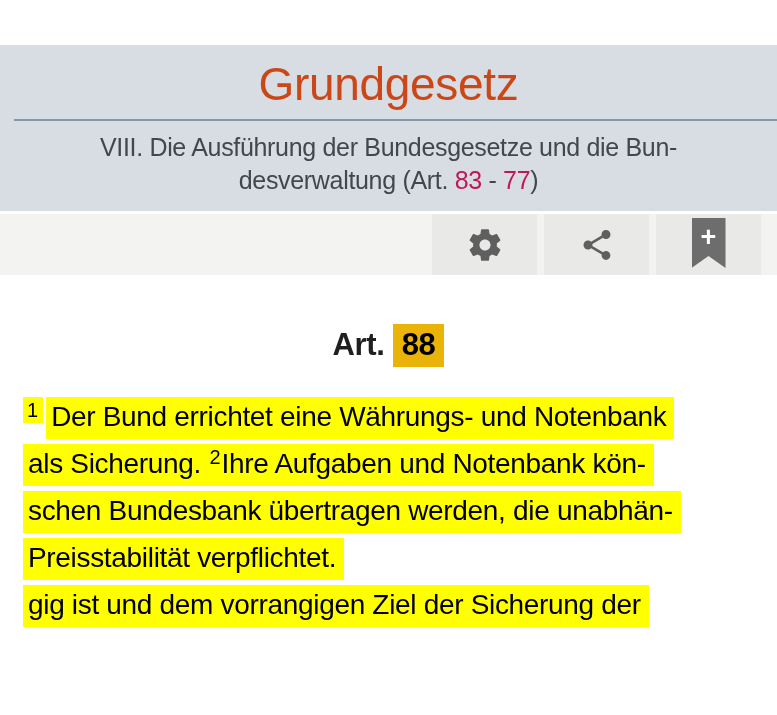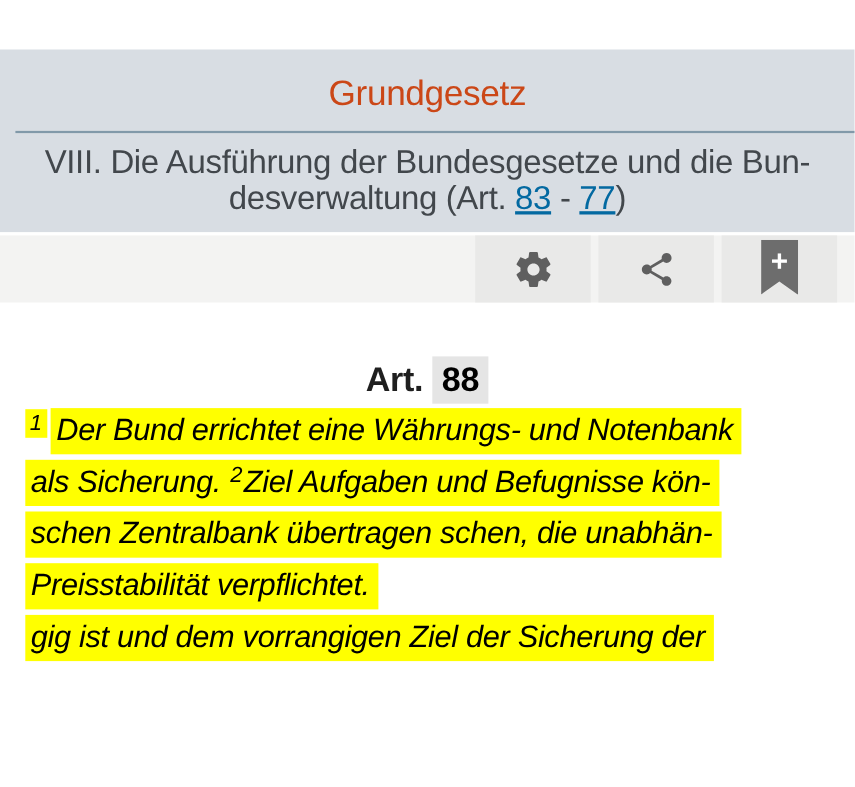--- a/index.html
+++ b/index.html
@@ -3,46 +3,46 @@
 <meta charset="utf-8">
 <style>
   * { margin:0; padding:0; box-sizing:border-box; }
   html,body { width:777px; height:715px; background:#ffffff; overflow:hidden; }
   body { font-family:"Liberation Sans","DejaVu Sans",sans-serif; letter-spacing:-0.02em; }
 
   .top-spacer { height:45px; background:#ffffff; }
 
   
   .header { background:#d8dde3; padding-top:13px; padding-bottom:14px; text-align:center; }
-  .app-title { font-size:32px; line-height:52px; color:#cb4717; font-weight:400; }
+  .app-title { font-size:46px; line-height:52px; color:#cb4717; font-weight:400; }
   .divider { height:0; border-bottom:2px solid #8199a9; margin:9px 0 10px 14px; }
-  .subtitle { font-size:30px; line-height:33px; color:#42474c; }
-  .subtitle .art-num { color:#0369a1;text-decoration:underline; }
+  .subtitle { font-size:25px; line-height:33px; color:#42474c; }
+  .subtitle .art-num { color:#be185d; }
 
   
   .toolbar { margin-top:3px; height:61px; background:#f3f3f2;
              display:flex; justify-content:flex-end; align-items:stretch;
              gap:7px; padding-right:16px; }
   .tool-btn { width:105px; background:#e9e9e8; border:none; cursor:pointer;
               display:flex; align-items:center; justify-content:center; }
   .tool-btn svg { display:block; }
   .tool-btn.bookmark { align-items:flex-start; padding-top:4px; }
   .ribbon { width:34px; height:50px; background:#6d6d6d; position:relative;
             clip-path:polygon(0 0,100% 0,100% 100%,50% 76%,0 100%);
             display:flex; justify-content:center; }
   .ribbon .plus { color:#ffffff; font-size:27px; font-weight:700; line-height:38px;
                   letter-spacing:0; }
 
   
   .content { padding:0 23px; }
   .art-heading { margin-top:48px; text-align:center; font-size:31px; font-weight:700;
                  color:#1f1f1f; line-height:44px; }
-  .art-heading .num { background:#e5e5e5; color:#000; padding:3px 9px 5px; margin-left:8px; }
+  .art-heading .num { background:#eab308; color:#000; padding:3px 9px 5px; margin-left:8px; }
 
-  .law-text { font-size:28px; color:#000;font-style:italic; }
+  .law-text { margin-top:26px; font-size:28px; color:#000; }
   .law-line { height:47px; line-height:47px; white-space:nowrap; }
   .hl { background:#ffff00; padding:4px 8px 7px 5px; }
   .hl-sup-solo { background:#ffff00; padding:2px 5px 2px 4px; margin-right:3px; }
   sup.sent { font-size:20px; letter-spacing:0; position:relative; top:-9px; vertical-align:baseline; }
   .hl sup.sent { background:#ffff00; padding:2px 1px; }
 </style>
 </head>
 <body>
 
 <div class="top-spacer"></div>
@@ -76,18 +76,18 @@
       <span class="plus">+</span>
     </span>
   </button>
 </nav>
 
 <main class="content">
   <h1 class="art-heading"><span>Art.</span><span class="num">88</span></h1>
 
   <div class="law-text">
     <div class="law-line"><sup class="sent hl-sup-solo">1</sup><span class="hl">Der Bund errichtet eine Währungs- und Notenbank</span></div>
-    <div class="law-line"><span class="hl"><span>als Sicherung. </span><sup class="sent">2</sup><span>Ziel Aufgaben und Befugnisse kön-</span></span></div>
-    <div class="law-line"><span class="hl">schen Zentralbank übertragen schen, die unabhän-</span></div>
+    <div class="law-line"><span class="hl"><span>als Sicherung. </span><sup class="sent">2</sup><span>Ihre Aufgaben und Notenbank kön-</span></span></div>
+    <div class="law-line"><span class="hl">schen Bundesbank übertragen werden, die unabhän-</span></div>
     <div class="law-line"><span class="hl">Preisstabilität verpflichtet.</span></div>
     <div class="law-line"><span class="hl">gig ist und dem vorrangigen Ziel der Sicherung der</span></div>
   </div>
 </main>
 
 </body></html>

